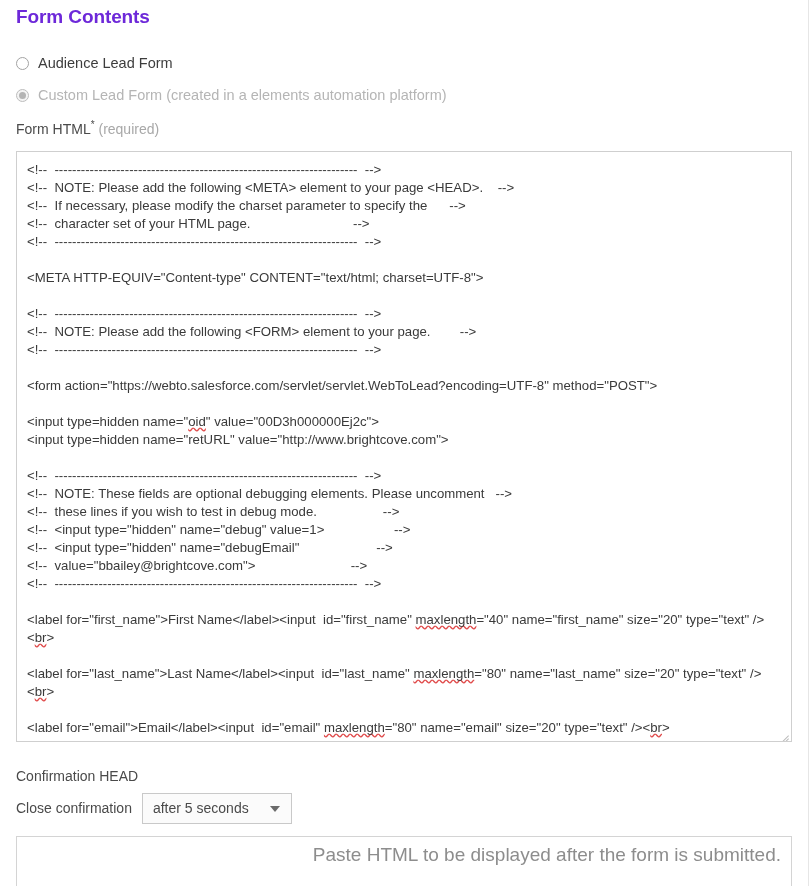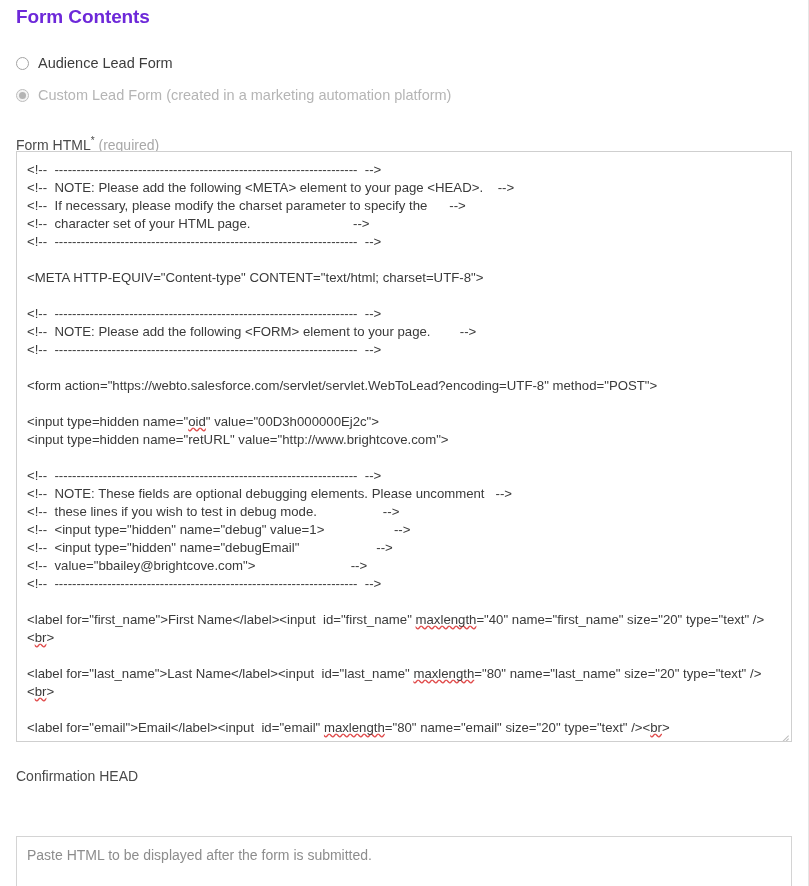--- a/index.html
+++ b/index.html
@@ -99,21 +99,21 @@
     white-space: nowrap;
   }
   .field-label .req {
     color: #a8a8a8;
   }
   .field-label .star {
     font-size: 10px;
     vertical-align: super;
     color: #4a4a4a;
   }
-  #lbl-form-html { top: 132px; }
+  #lbl-form-html { top: 116px; }
   #lbl-confirmation { top: 767px; }
 
   
   .code-area {
     position: absolute;
     left: 16px;
     top: 151px;
     width: 776px;
     height: 591px;
     border: 1px solid #cfcfcf;
@@ -208,56 +208,64 @@
     left: 16px;
     top: 836px;
     width: 776px;
     height: 120px;
     border: 1px solid #d4d4d4;
     background: #ffffff;
     overflow: hidden;
   }
   .confirm-placeholder {
     padding: 9px 10px;
-    font-size: 14px;
+    font-size: 19px;
     line-height: 18px;
     color: #8d8d8d;
     white-space: nowrap;
+    text-align: right;
   }
 </style>
 </head>
 <body>
 
 <div class="page">
 
   <div class="right-edge"></div>
 
   <div class="section-title">Form Contents</div>
 
   <div class="radio-group">
     <div class="radio-row">
       <span class="radio-mark"></span>
       <span class="radio-label">Audience Lead Form</span>
     </div>
     <div class="radio-row disabled">
       <span class="radio-mark checked"></span>
-      <span class="radio-label">Custom Lead Form (created in a marketing automation platform)</span>
+      <span class="radio-label">Custom Lead Form (created in a elements automation platform)</span>
     </div>
   </div>
 
   <div class="field-label" id="lbl-form-html">
     <span>Form HTML</span><span class="star">*</span>
     <span class="req">(required)</span>
   </div>
 
   <div class="code-area">
     <div class="code-inner" id="code-inner"><div class="code-line">&lt;!--  ---------------------------------------------------------------------  --&gt;</div><div class="code-line">&lt;!--  NOTE: Please add the following &lt;META&gt; element to your page &lt;HEAD&gt;.    --&gt;</div><div class="code-line">&lt;!--  If necessary, please modify the charset parameter to specify the      --&gt;</div><div class="code-line">&lt;!--  character set of your HTML page.                            --&gt;</div><div class="code-line">&lt;!--  ---------------------------------------------------------------------  --&gt;</div><div class="code-blank">&nbsp;</div><div class="code-line">&lt;META HTTP-EQUIV="Content-type" CONTENT="text/html; charset=UTF-8"&gt;</div><div class="code-blank">&nbsp;</div><div class="code-line">&lt;!--  ---------------------------------------------------------------------  --&gt;</div><div class="code-line">&lt;!--  NOTE: Please add the following &lt;FORM&gt; element to your page.        --&gt;</div><div class="code-line">&lt;!--  ---------------------------------------------------------------------  --&gt;</div><div class="code-blank">&nbsp;</div><div class="code-line">&lt;form action="https://webto.salesforce.com/servlet/servlet.WebToLead?encoding=UTF-8" method="POST"&gt;</div><div class="code-blank">&nbsp;</div><div class="code-line">&lt;input type=hidden name="<span class="sp">oid</span>" value="00D3h000000Ej2c"&gt;</div><div class="code-line">&lt;input type=hidden name="retURL" value="http://www.brightcove.com"&gt;</div><div class="code-blank">&nbsp;</div><div class="code-line">&lt;!--  ---------------------------------------------------------------------  --&gt;</div><div class="code-line">&lt;!--  NOTE: These fields are optional debugging elements. Please uncomment   --&gt;</div><div class="code-line">&lt;!--  these lines if you wish to test in debug mode.                  --&gt;</div><div class="code-line">&lt;!--  &lt;input type="hidden" name="debug" value=1&gt;                   --&gt;</div><div class="code-line">&lt;!--  &lt;input type="hidden" name="debugEmail"                     --&gt;</div><div class="code-line">&lt;!--  value="bbailey@brightcove.com"&gt;                          --&gt;</div><div class="code-line">&lt;!--  ---------------------------------------------------------------------  --&gt;</div><div class="code-blank">&nbsp;</div><div class="code-line">&lt;label for="first_name"&gt;First Name&lt;/label&gt;&lt;input  id="first_name" <span class="sp">maxlength</span>="40" name="first_name" size="20" type="text" /&gt;&lt;<span class="sp">br</span>&gt;</div><div class="code-blank">&nbsp;</div><div class="code-line">&lt;label for="last_name"&gt;Last Name&lt;/label&gt;&lt;input  id="last_name" <span class="sp">maxlength</span>="80" name="last_name" size="20" type="text" /&gt;&lt;<span class="sp">br</span>&gt;</div><div class="code-blank">&nbsp;</div><div class="code-line">&lt;label for="email"&gt;Email&lt;/label&gt;&lt;input  id="email" <span class="sp">maxlength</span>="80" name="email" size="20" type="text" /&gt;&lt;<span class="sp">br</span>&gt;</div></div>
     <div class="resize-handle"></div>
   </div>
 
   <div class="field-label" id="lbl-confirmation">Confirmation HEAD</div>
 
+  <div class="confirm-row">
+    <span class="inline-label">Close confirmation</span>
+    <div class="select-box">
+      <span class="select-value">after 5 seconds</span>
+      <span class="select-caret"></span>
+    </div>
+  </div>
 
   <div class="confirm-area">
     <div class="confirm-placeholder">Paste HTML to be displayed after the form is submitted.</div>
   </div>
 
 </div>
 
 </body></html>

